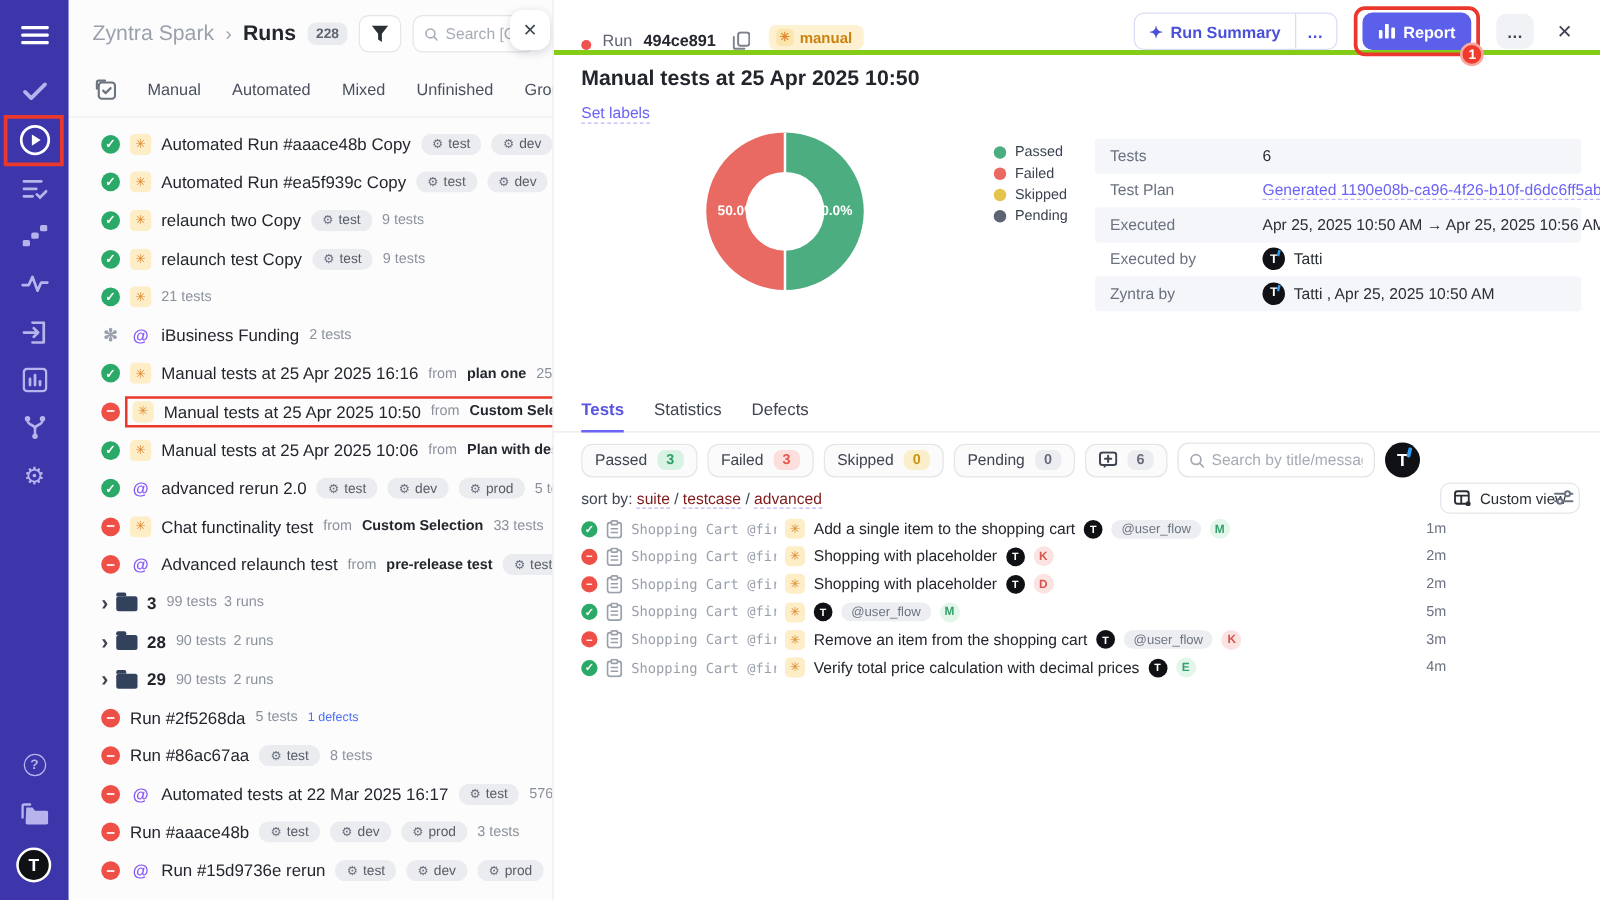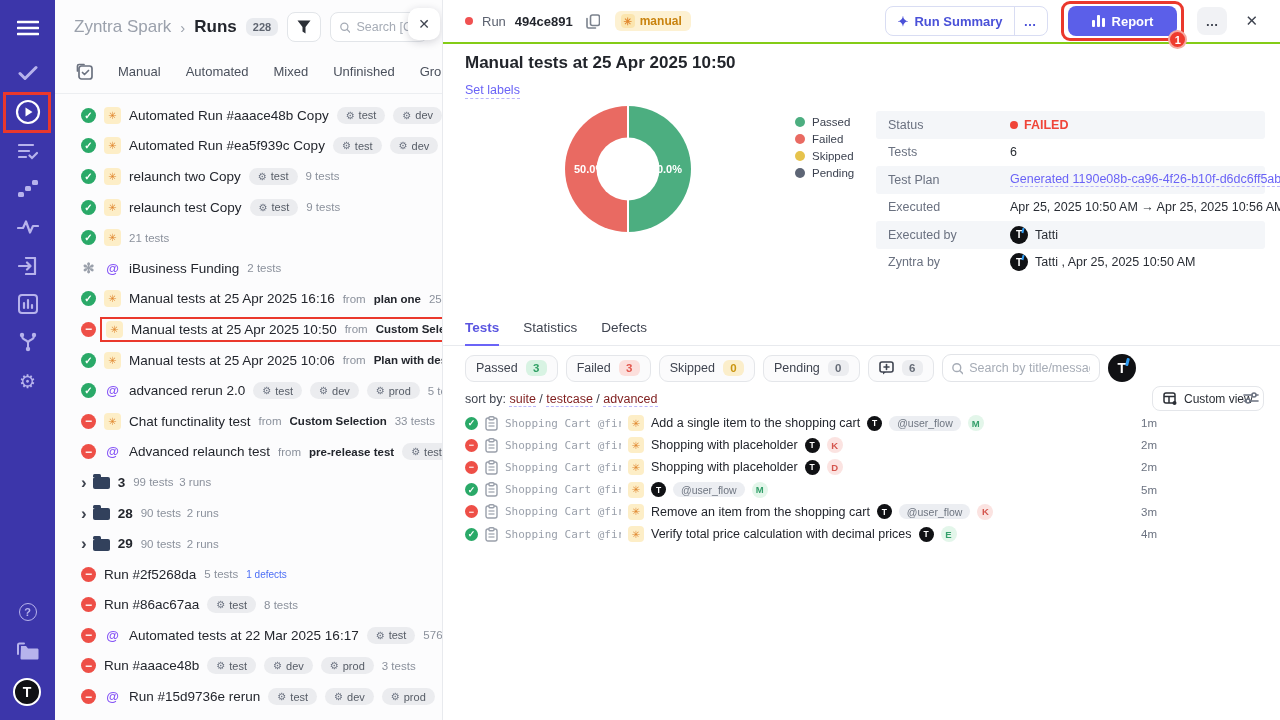--- a/index.html
+++ b/index.html
@@ -46,34 +46,34 @@
   .defects { font-size:10px; color:#4c6ef5; cursor:pointer; }
   .tag { background:#ebecef; border-radius:10px; padding:2.5px 9px; font-size:11px; color:#565c66; display:inline-flex; align-items:center; gap:4px; flex:none; }
   .tag .gear { font-size:10px; color:#6b7280; }
   .chev { color:#3f4450; font-size:17px; font-weight:700; line-height:1; margin-right:-2px; }
   .folder-ic { width:17px; height:12px; background:#32415c; border-radius:2px; position:relative; flex:none; margin-top:2px; }
   .folder-ic::before { content:""; position:absolute; top:-3px; left:0; width:8px; height:3px; background:#32415c; border-radius:1.5px 1.5px 0 0; }
   .folder-name { font-size:13.5px; font-weight:600; }
 
   
   .main { flex:1; position:relative; background:#fff; overflow:hidden; }
-  .m-header { position:absolute; top:0; left:0; right:0; height:44px; border-bottom:2px solid #84cc16; display:flex; align-items:center; padding:0 16px 0 22px; gap:9px; }
+  .m-header { position:absolute; top:0; left:0; right:0; height:44px; border-bottom:4px solid #84cc16; display:flex; align-items:flex-end; padding:0 16px 0 22px; gap:9px; }
   .dot { width:8px; height:8px; border-radius:50%; background:#f05151; flex:none; }
   .run-label { font-size:13px; color:#5c6270; }
   .run-id { font-size:13px; font-weight:700; }
   .copy-btn { cursor:pointer; display:flex; margin-left:4px; }
   .manual-badge { background:#fdf1d2; color:#c9830f; font-weight:700; font-size:12px; border-radius:6px; padding:3px 9px 3px 6px; display:flex; align-items:center; gap:5px; margin-left:6px; }
   .manual-badge .spark { width:14px; height:14px; background:#fbe5ae; }
   .hdr-right { margin-left:auto; display:flex; align-items:center; gap:12px; }
   .btn-group { display:flex; align-items:center; height:30px; border:1px solid #d9ddf3; border-radius:8px; background:#fff; color:#4a51d8; font-size:13px; font-weight:600; overflow:hidden; }
   .btn-group .seg { padding:0 11px; display:flex; align-items:center; gap:6px; height:100%; cursor:pointer; }
   .btn-group .seg + .seg { border-left:1px solid #d9ddf3; padding:0 9px; letter-spacing:1px; }
   .sparkle { font-size:13px; }
   .report-wrap { position:relative; margin:0 8px; }
-  .report-btn { height:30px; background:#5b5fe9; border:none; border-radius:8px; color:#fff; font-family:inherit; font-size:13px; font-weight:600; padding:0 24px; display:flex; align-items:center; gap:7px; cursor:pointer; }
+  .report-btn { height:30px; background:#5b5fe9; border:none; border-radius:8px; color:#fff; font-family:inherit; font-size:13px; font-weight:600; padding:0 13px; display:flex; align-items:center; gap:7px; cursor:pointer; }
   .report-ann { position:absolute; inset:-5px -7px; border:3px solid #ea382c; border-radius:9px; pointer-events:none; }
   .report-badge { position:absolute; right:-10px; bottom:-13px; width:19px; height:19px; border-radius:50%; background:#ee3b2e; border:2px solid #f6a9a0; color:#fff; font-size:11px; font-weight:700; display:flex; align-items:center; justify-content:center; }
   .more-btn { width:30px; height:28px; background:#f1f2f5; border:none; border-radius:8px; color:#3f4450; font-size:13px; font-weight:700; letter-spacing:1px; cursor:pointer; }
   .m-close { font-size:15px; color:#3f4450; cursor:pointer; padding:4px 6px; }
 
   .run-title { position:absolute; top:53px; left:22px; font-size:17px; font-weight:700; color:#22252b; }
   .set-labels { position:absolute; top:83px; left:22px; font-size:12.5px; color:#6a63f6; border-bottom:1px dashed #bab6fb; padding-bottom:1px; cursor:pointer; }
 
   
   .donut { position:absolute; top:106px; left:122px; width:126px; height:126px; border-radius:50%; background:conic-gradient(#4cae80 0 50%, #e96a62 50% 100%); }
@@ -492,26 +492,20 @@
      <span class="legend-dot" style="background:#4cae80"></span>Passed</span>
       <span class="legend-item">
      <span class="legend-dot" style="background:#e96a62"></span>Failed</span>
       <span class="legend-item">
      <span class="legend-dot" style="background:#e6c34c"></span>Skipped</span>
       <span class="legend-item">
      <span class="legend-dot" style="background:#5d6575"></span>Pending</span>
     </div>
 
   <div class="details">
-      <div class="d-row">
-       <span class="d-label">Status</span>
-       <span class="d-val">
-          <span class="d-status"><span class="dot"></span>FAILED</span>
-        </span>
-      </div>
       <div class="d-row">
        <span class="d-label">Tests</span>
        <span class="d-val">
           <span>6</span>
         </span>
       </div>
       <div class="d-row">
        <span class="d-label">Test Plan</span>
        <span class="d-val">
           <span class="d-link">Generated 1190e08b-ca96-4f26-b10f-d6dc6ff5ab07</span>

